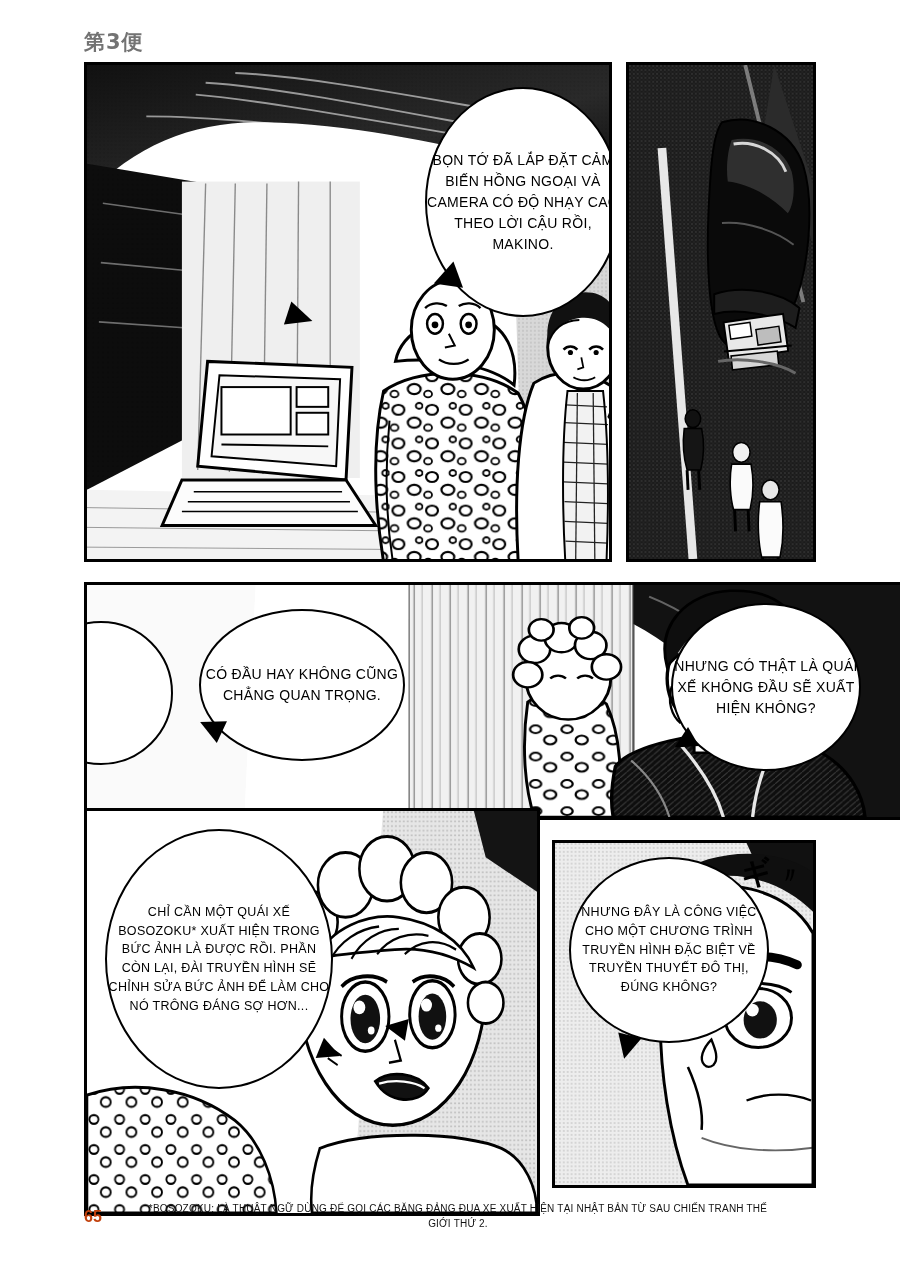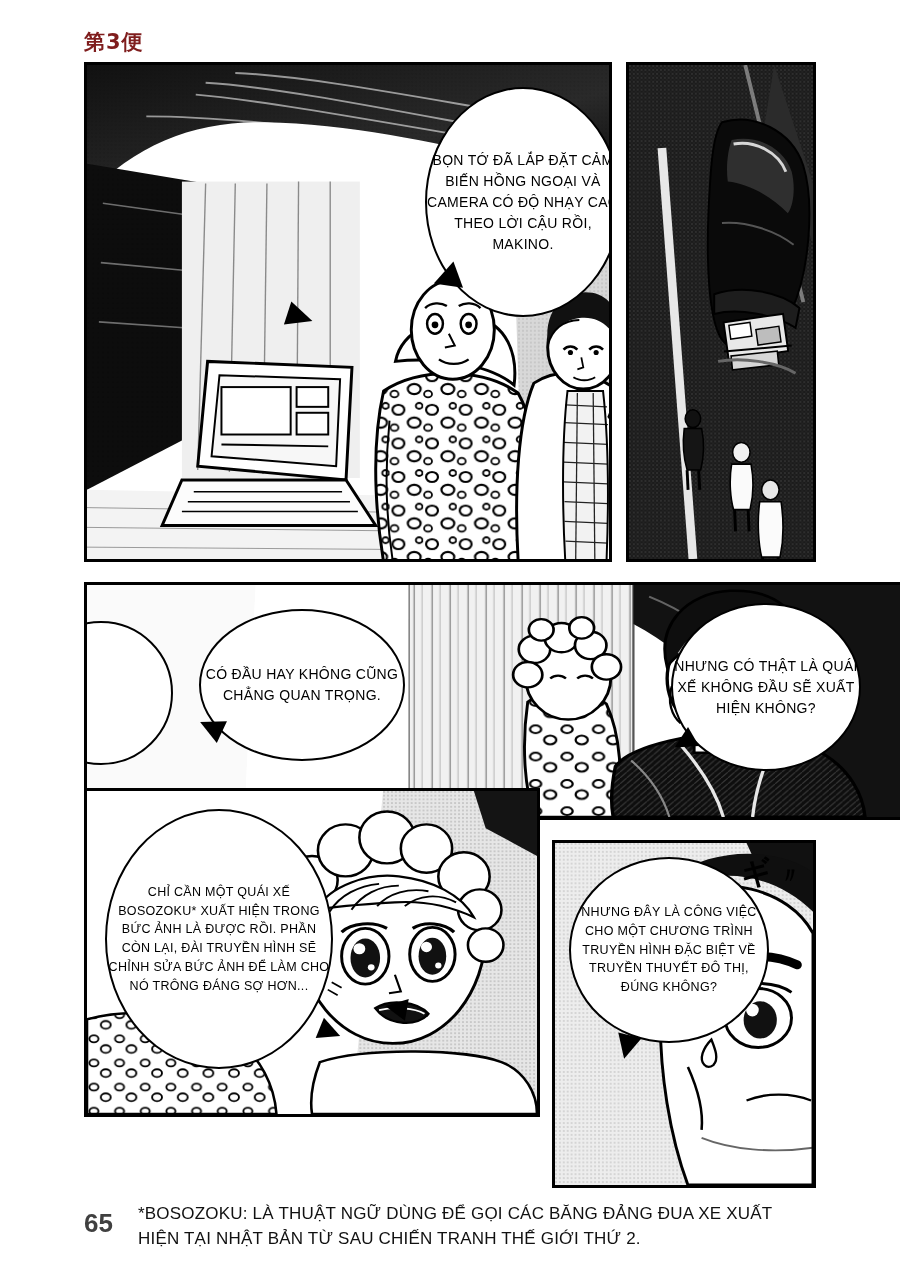--- a/index.html
+++ b/index.html
@@ -20,43 +20,44 @@
 
   
   .chapter-label {
     position: absolute;
     left: 84px;
     top: 28px;
     font-family: "DejaVu Sans", sans-serif;
     font-size: 21px;
     font-weight: bold;
     letter-spacing: 1px;
-    color: #7f1d1d;
+    color: #737373;
   }
 
   
   .page-number {
     position: absolute;
     left: 84px;
     top: 1208px;
-    font-size: 26px;
+    font-size: 16px;
     font-weight: bold;
-    color: #404040;
+    color: #c2410c;
     font-family: "Liberation Sans", sans-serif;
   }
   .footnote {
     position: absolute;
     left: 138px;
     top: 1202px;
     width: 640px;
-    font-size: 17px;
+    font-size: 10px;
     line-height: 1.45;
     color: #111;
     font-family: "Liberation Sans", sans-serif;
     letter-spacing: 0.2px;
+    text-align: center;
   }
 
   
   .panel {
     position: absolute;
     border: 3px solid #000;
     box-sizing: border-box;
     overflow: hidden;
     background: #fff;
   }
@@ -431,21 +432,21 @@
       <div class="txt">CÓ ĐẦU HAY KHÔNG CŨNG CHẲNG QUAN TRỌNG.</div>
     </div>
     <div class="tail" style="left:112px; top:130px; border-right:24px solid #000; border-top:12px solid transparent; border-bottom:12px solid transparent; transform:rotate(25deg);"></div>
 
     <div class="balloon" style="left:584px; top:18px; width:190px; height:168px;">
       <div class="txt">NHƯNG CÓ THẬT LÀ QUÁI XẾ KHÔNG ĐẦU SẼ XUẤT HIỆN KHÔNG?</div>
     </div>
     <div class="tail" style="left:586px; top:146px; border-right:22px solid #000; border-top:11px solid transparent; border-bottom:11px solid transparent; transform:rotate(-30deg);"></div>
   </div>
 
-  <div class="panel" style="left:84px; top:788px; width:456px; height:329px;">
+  <div class="panel" style="left:84px; top:808px; width:456px; height:408px;">
     <div class="art">
       <svg viewBox="0 0 456 348" preserveAspectRatio="none">
         <defs>
           <pattern id="leopard3" width="26" height="26" patternUnits="userSpaceOnUse">
             <rect width="26" height="26" fill="#fff"></rect>
             <ellipse cx="7" cy="7" rx="4.6" ry="3.8" fill="none" stroke="#000" stroke-width="1.9"></ellipse>
             <ellipse cx="19" cy="18" rx="5" ry="4.2" fill="none" stroke="#000" stroke-width="1.9"></ellipse>
           </pattern>
           <pattern id="tone4" width="4" height="4" patternUnits="userSpaceOnUse">
             <circle cx="1" cy="1" r="0.9" fill="#000" opacity="0.35"></circle>

